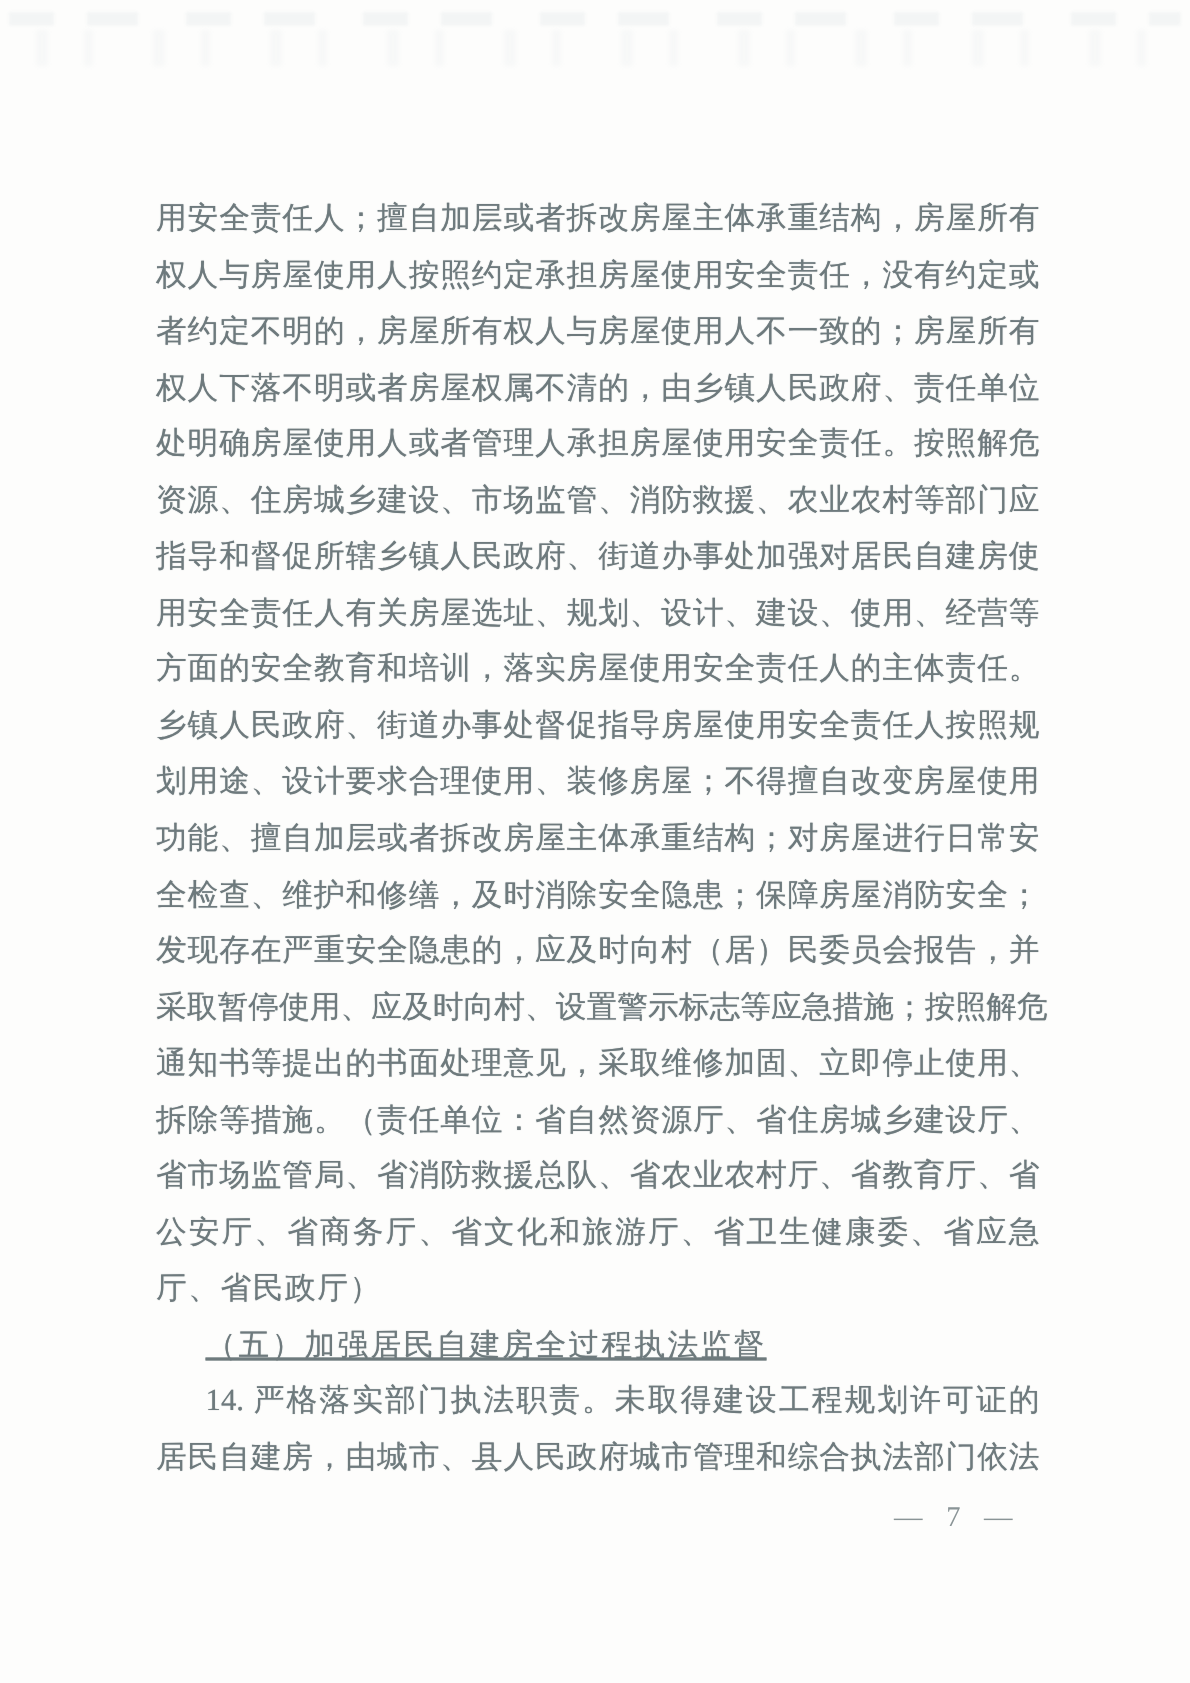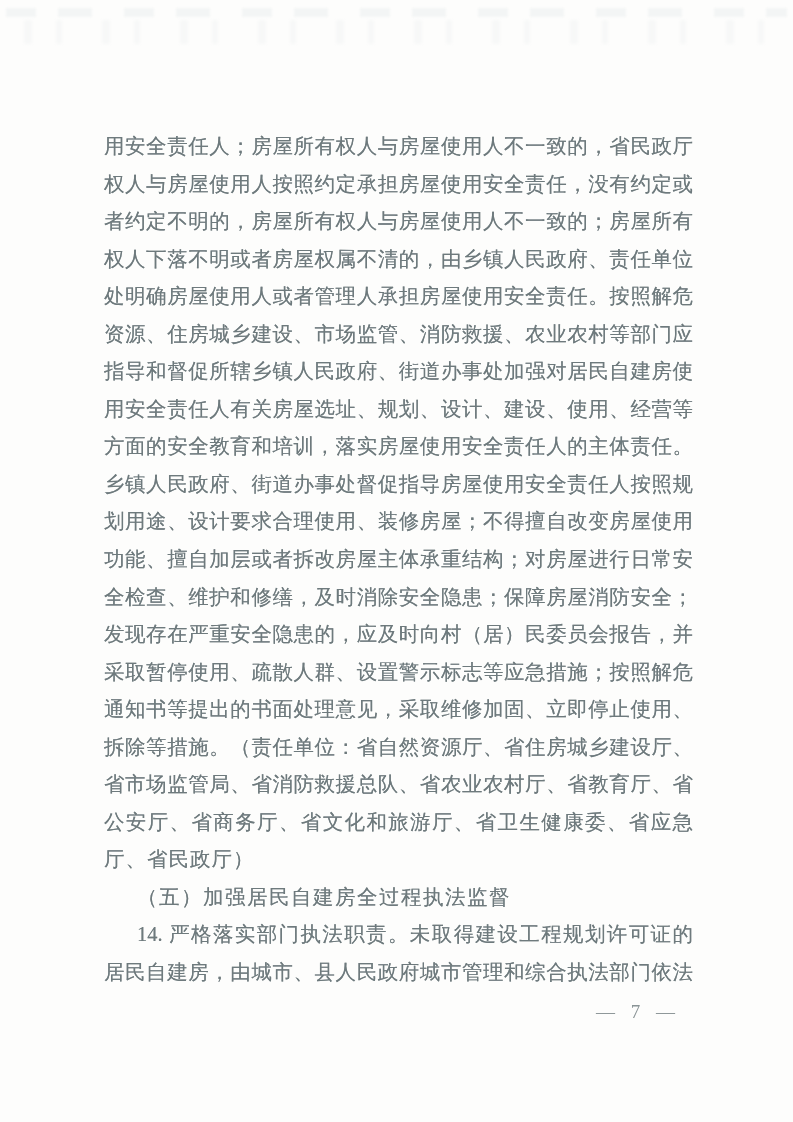--- a/index.html
+++ b/index.html
@@ -49,20 +49,21 @@
   .line.last{
     text-align:left;
     text-align-last:left;
     letter-spacing:1px;
   }
   .line.head{
     text-align:left;
     text-align-last:left;
     text-indent:33px;
     letter-spacing:1.5px;
+    text-decoration:underline;
   }
   .line.indent{
     text-indent:33px;
   }
   .page-footer{
     position:absolute;
     top:1001px;left:578px;width:116px;
     text-align:center;
     font-size:19px;
     color:var(--footer);
@@ -70,35 +71,35 @@
     letter-spacing:1px;
   }
 </style>
 </head>
 <body>
 
 <div class="artifact-band band-a"></div>
 <div class="artifact-band band-b"></div>
 
 <div class="text-block">
-  <div class="line">用安全责任人；房屋所有权人与房屋使用人不一致的，省民政厅</div>
+  <div class="line">用安全责任人；擅自加层或者拆改房屋主体承重结构，房屋所有</div>
   <div class="line">权人与房屋使用人按照约定承担房屋使用安全责任，没有约定或</div>
   <div class="line">者约定不明的，房屋所有权人与房屋使用人不一致的；房屋所有</div>
   <div class="line">权人下落不明或者房屋权属不清的，由乡镇人民政府、责任单位</div>
   <div class="line">处明确房屋使用人或者管理人承担房屋使用安全责任。按照解危</div>
   <div class="line">资源、住房城乡建设、市场监管、消防救援、农业农村等部门应</div>
   <div class="line">指导和督促所辖乡镇人民政府、街道办事处加强对居民自建房使</div>
   <div class="line">用安全责任人有关房屋选址、规划、设计、建设、使用、经营等</div>
   <div class="line">方面的安全教育和培训，落实房屋使用安全责任人的主体责任。</div>
   <div class="line">乡镇人民政府、街道办事处督促指导房屋使用安全责任人按照规</div>
   <div class="line">划用途、设计要求合理使用、装修房屋；不得擅自改变房屋使用</div>
   <div class="line">功能、擅自加层或者拆改房屋主体承重结构；对房屋进行日常安</div>
   <div class="line">全检查、维护和修缮，及时消除安全隐患；保障房屋消防安全；</div>
   <div class="line">发现存在严重安全隐患的，应及时向村（居）民委员会报告，并</div>
-  <div class="line">采取暂停使用、疏散人群、设置警示标志等应急措施；按照解危</div>
+  <div class="line">采取暂停使用、应及时向村、设置警示标志等应急措施；按照解危</div>
   <div class="line">通知书等提出的书面处理意见，采取维修加固、立即停止使用、</div>
   <div class="line">拆除等措施。（责任单位：省自然资源厅、省住房城乡建设厅、</div>
   <div class="line">省市场监管局、省消防救援总队、省农业农村厅、省教育厅、省</div>
   <div class="line">公安厅、省商务厅、省文化和旅游厅、省卫生健康委、省应急</div>
   <div class="line last">厅、省民政厅）</div>
   <div class="line head">（五）加强居民自建房全过程执法监督</div>
   <div class="line indent">14. 严格落实部门执法职责。未取得建设工程规划许可证的</div>
   <div class="line">居民自建房，由城市、县人民政府城市管理和综合执法部门依法</div>
 </div>
 

